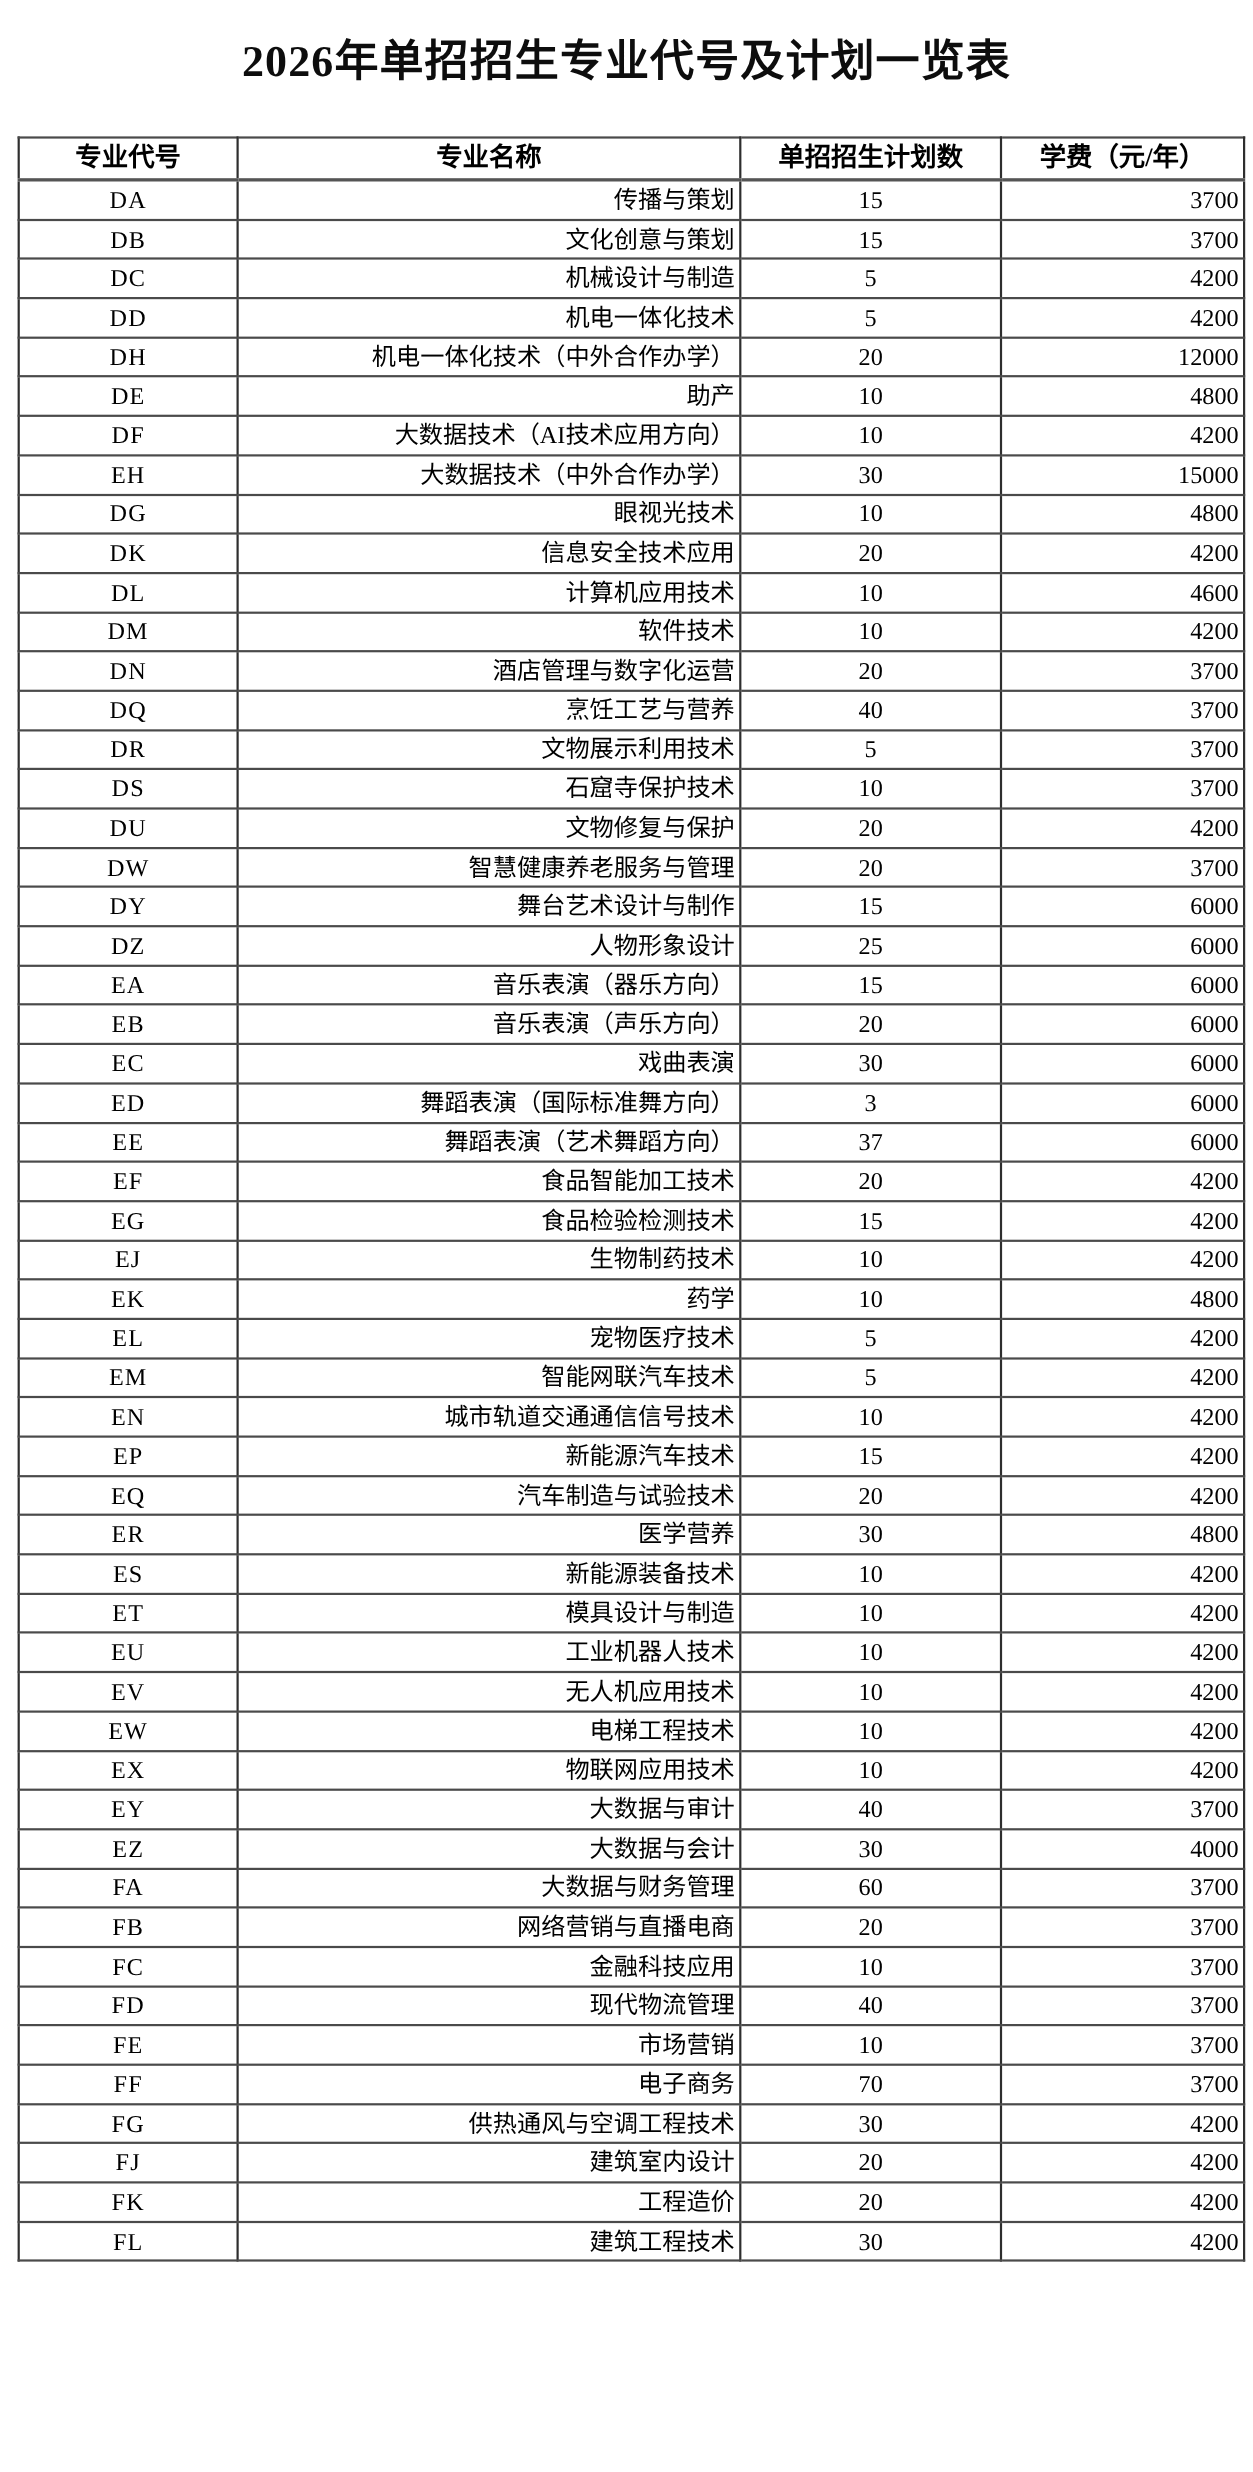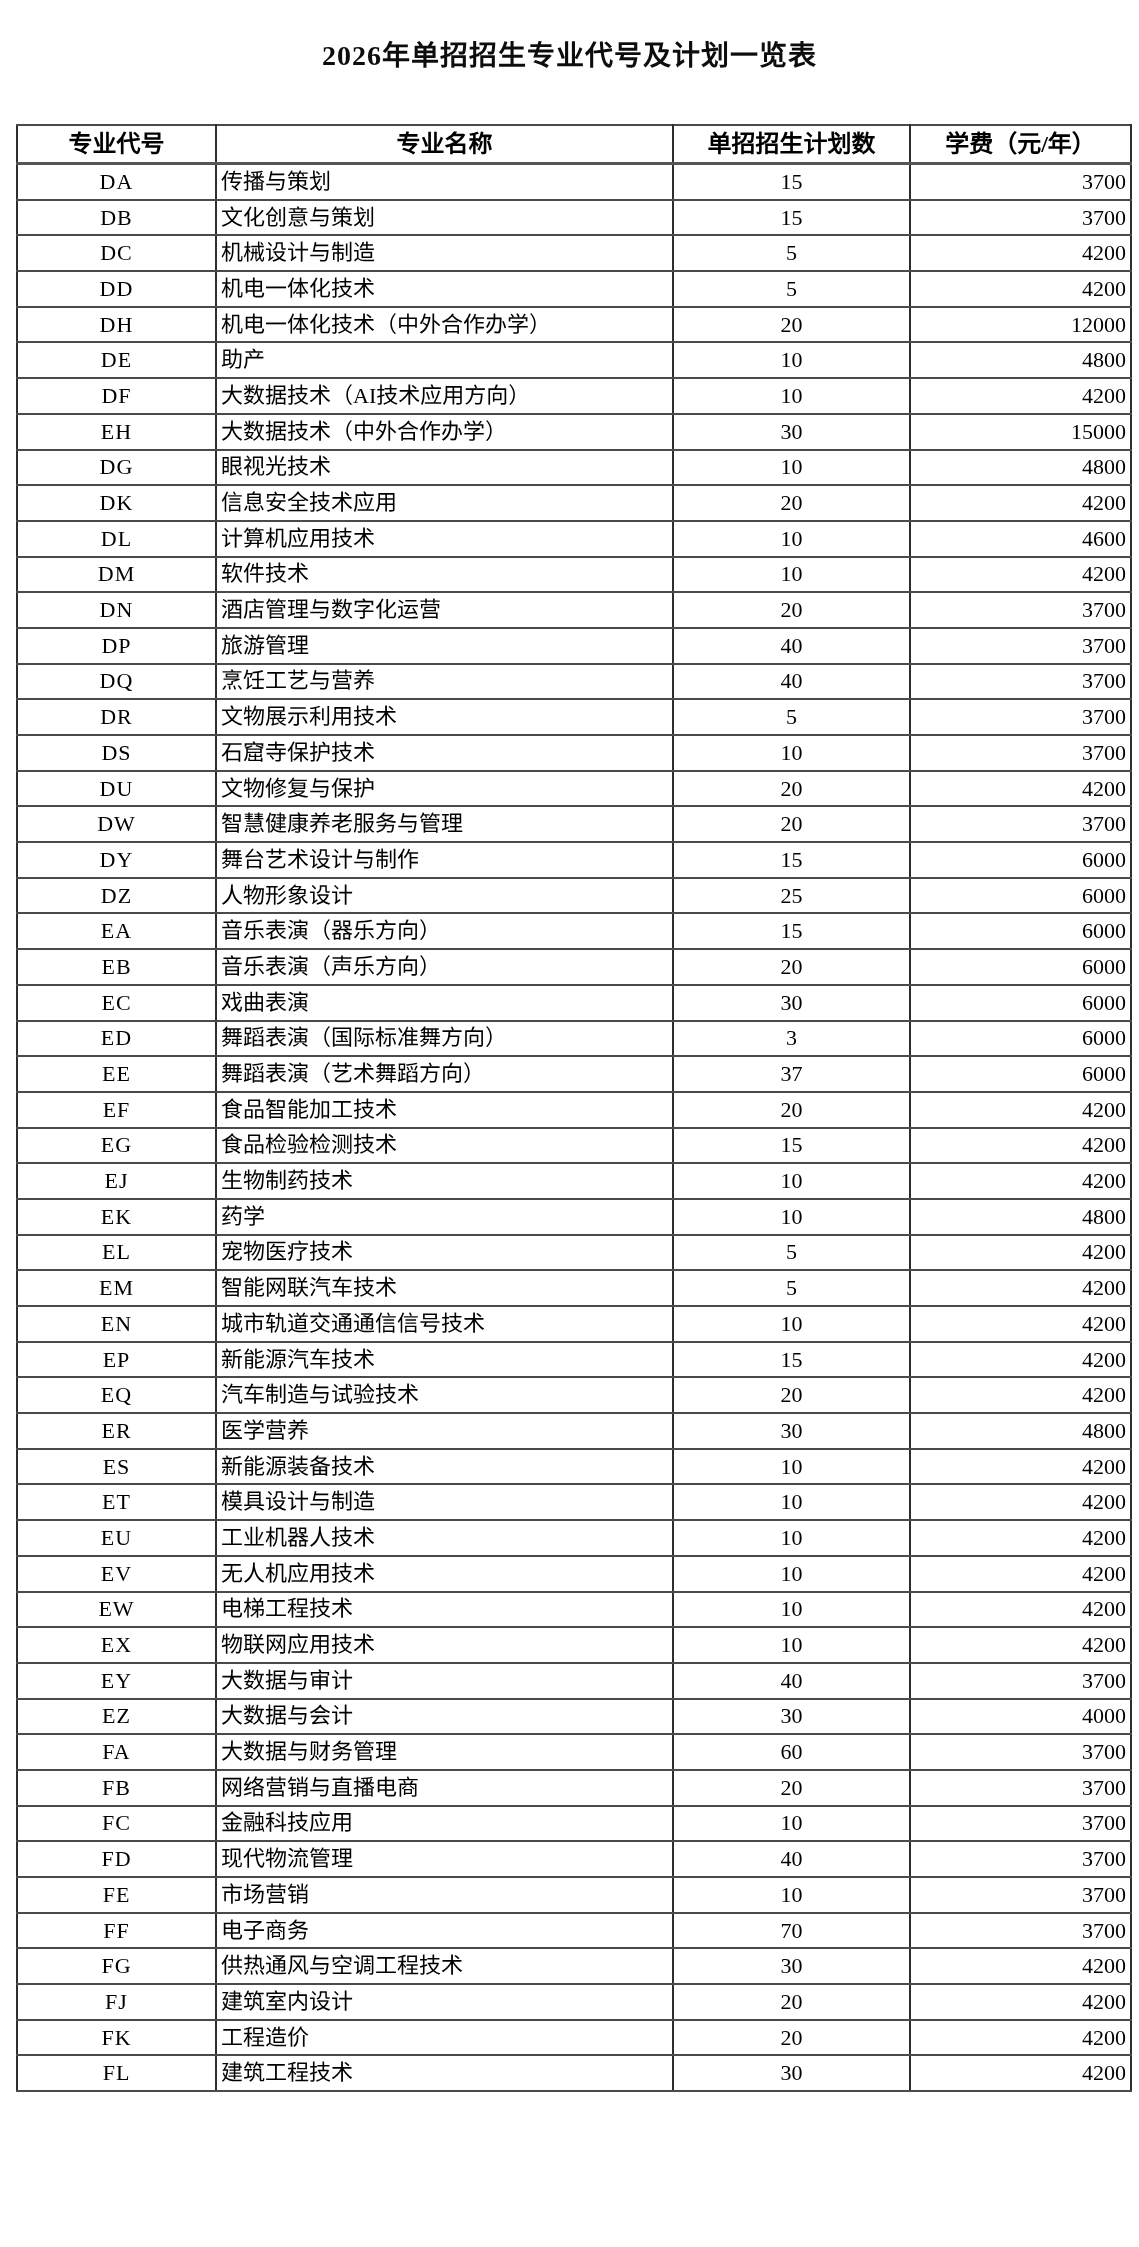--- a/index.html
+++ b/index.html
@@ -13,21 +13,21 @@
     font-family: "Liberation Serif", "DejaVu Serif", serif;
     color: #000000;
     overflow: hidden;
   }
   .page {
     padding-top: 26px;
   }
   .title {
     margin: 0 0 38px 0;
     text-align: center;
-    font-size: 28px;
+    font-size: 40px;
     font-weight: bold;
     line-height: 60px;
     letter-spacing: 1px;
     color: #0d0d0d;
   }
   table.plan-table {
     border-collapse: collapse;
     table-layout: fixed;
     width: 1114px;
     margin-left: 16px;
@@ -48,21 +48,21 @@
     height: 32px;
     font-size: 24px;
     font-weight: bold;
     text-align: center;
     border-bottom: 3px solid #555555;
   }
   table.plan-table td {
     height: 29.7px;
   }
   td.code     { text-align: center; letter-spacing: 1px; }
-  td.name     { text-align: left; padding-left: 10px; }
+  td.name     { text-align: right; padding-left: 10px; }
   td.plan     { text-align: center; }
   td.tuition  { text-align: right; }
 </style>
 </head>
 <body>
 
 <div class="page">
   <h1 class="title">2026年单招招生专业代号及计划一览表</h1>
 
   <table class="plan-table">
@@ -153,26 +153,20 @@
           <td class="plan">10</td>
           <td class="tuition">4200</td>
         </tr>
         <tr>
           <td class="code">DN</td>
           <td class="name">酒店管理与数字化运营</td>
           <td class="plan">20</td>
           <td class="tuition">3700</td>
         </tr>
         <tr>
-          <td class="code">DP</td>
-          <td class="name">旅游管理</td>
-          <td class="plan">40</td>
-          <td class="tuition">3700</td>
-        </tr>
-        <tr>
           <td class="code">DQ</td>
           <td class="name">烹饪工艺与营养</td>
           <td class="plan">40</td>
           <td class="tuition">3700</td>
         </tr>
         <tr>
           <td class="code">DR</td>
           <td class="name">文物展示利用技术</td>
           <td class="plan">5</td>
           <td class="tuition">3700</td>

